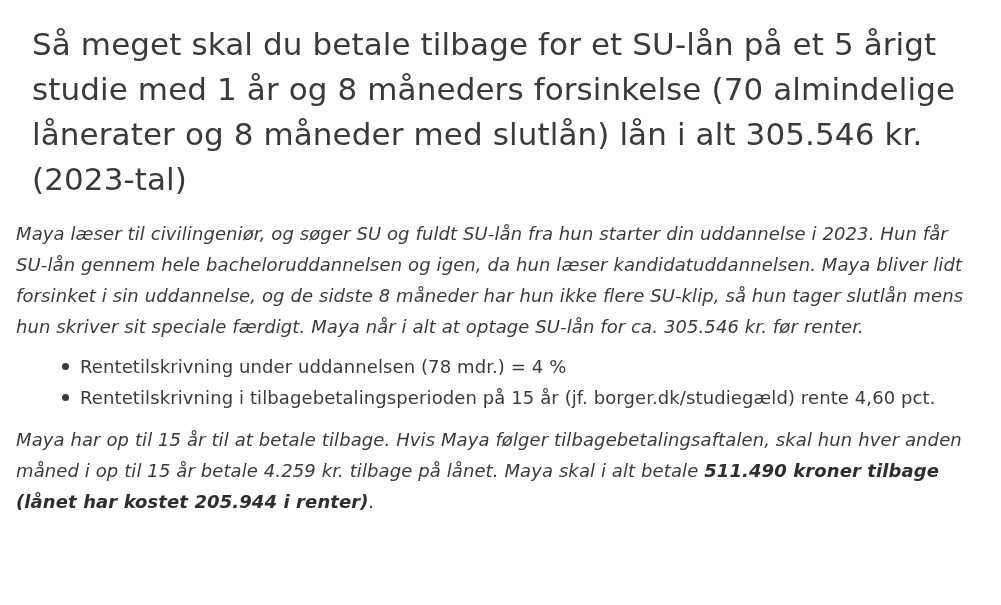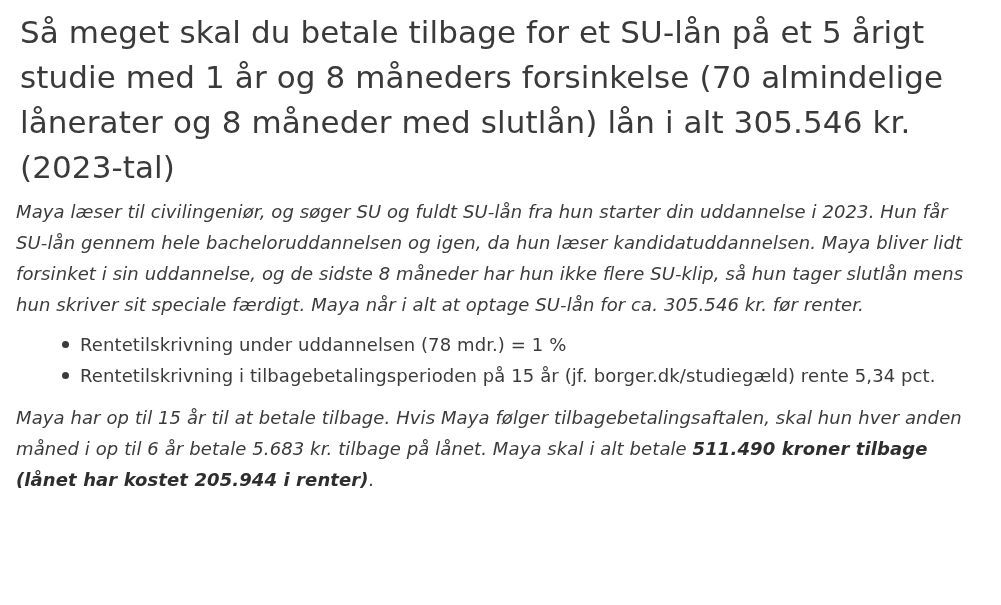--- a/index.html
+++ b/index.html
@@ -15,21 +15,21 @@
     font-family: "DejaVu Sans", "Liberation Sans", sans-serif;
   }
   .content {
     padding: 6px 0 0 16px;
   }
   h1.page-title {
     font-size: 31px;
     line-height: 45px;
     font-weight: 500;
     letter-spacing: 0.1px;
-    margin: 4px;
+    margin: 16px;
     max-width: 950px;
     color: #3a3a3c;
   }
   p.body-text {
     font-size: 18px;
     line-height: 31px;
     letter-spacing: 0.1px;
     margin: 6px 0 0 0;
     max-width: 950px;
     font-style: italic;
@@ -67,19 +67,19 @@
 </head>
 <body>
 
 <main class="content">
 
   <h1 class="page-title">Så meget skal du betale tilbage for et SU-lån på et 5 årigt studie med 1 år og 8 måneders forsinkelse (70 almindelige lånerater og 8 måneder med slutlån) lån i alt 305.546 kr. (2023-tal)</h1>
 
   <p class="body-text">Maya læser til civilingeniør, og søger SU og fuldt SU-lån fra hun starter din uddannelse i 2023. Hun får SU-lån gennem hele bacheloruddannelsen og igen, da hun læser kandidatuddannelsen. Maya bliver lidt forsinket i sin uddannelse, og de sidste 8 måneder har hun ikke flere SU-klip, så hun tager slutlån mens hun skriver sit speciale færdigt. Maya når i alt at optage SU-lån for ca. 305.546 kr. før renter.</p>
 
   <ul class="bullet-list">
-    <li>Rentetilskrivning under uddannelsen (78 mdr.) = 1 %</li>
-    <li>Rentetilskrivning i tilbagebetalingsperioden på 15 år (jf. borger.dk/studiegæld) rente 5,34 pct.</li>
+    <li>Rentetilskrivning under uddannelsen (78 mdr.) = 4 %</li>
+    <li>Rentetilskrivning i tilbagebetalingsperioden på 15 år (jf. borger.dk/studiegæld) rente 4,60 pct.</li>
   </ul>
 
-  <p class="body-text closing"><span>Maya har op til 15 år til at betale tilbage. Hvis Maya følger tilbagebetalingsaftalen, skal hun hver anden måned i op til 6 år betale 5.683 kr. tilbage på lånet. Maya skal i alt betale </span><strong>511.490 kroner tilbage (lånet har kostet 205.944 i renter)</strong><span>.</span></p>
+  <p class="body-text closing"><span>Maya har op til 15 år til at betale tilbage. Hvis Maya følger tilbagebetalingsaftalen, skal hun hver anden måned i op til 15 år betale 4.259 kr. tilbage på lånet. Maya skal i alt betale </span><strong>511.490 kroner tilbage (lånet har kostet 205.944 i renter)</strong><span>.</span></p>
 
 </main>
 
 </body></html>

